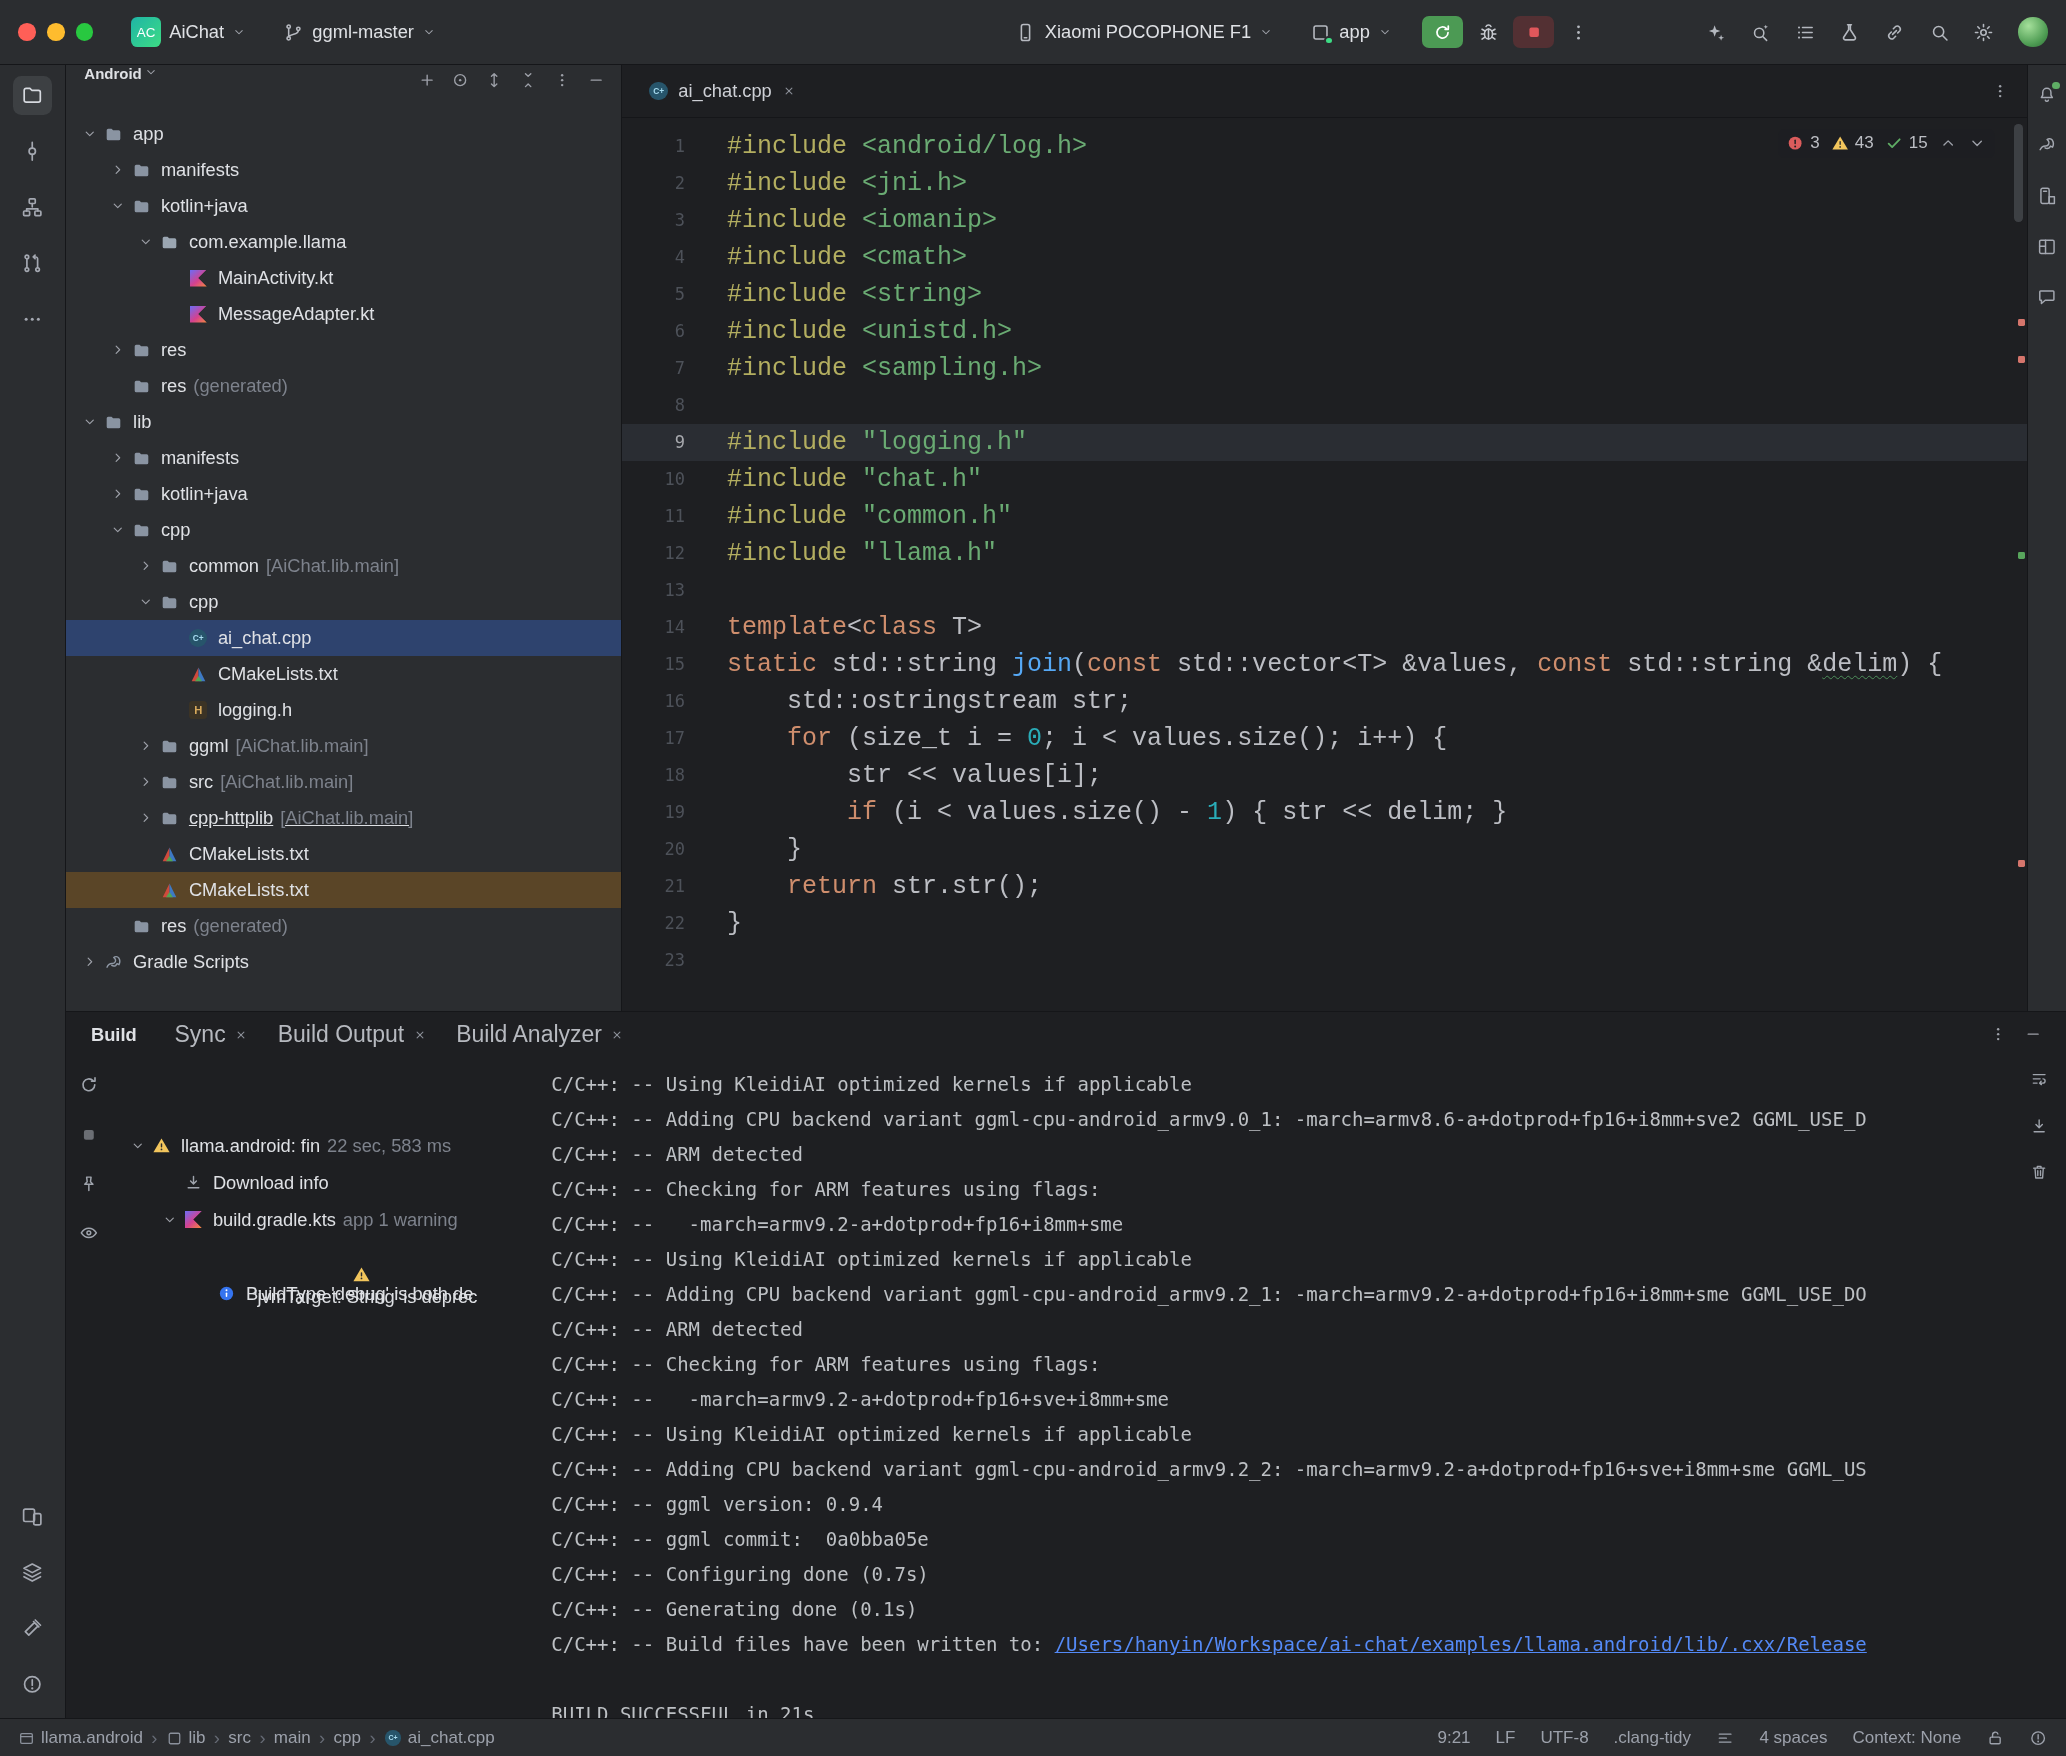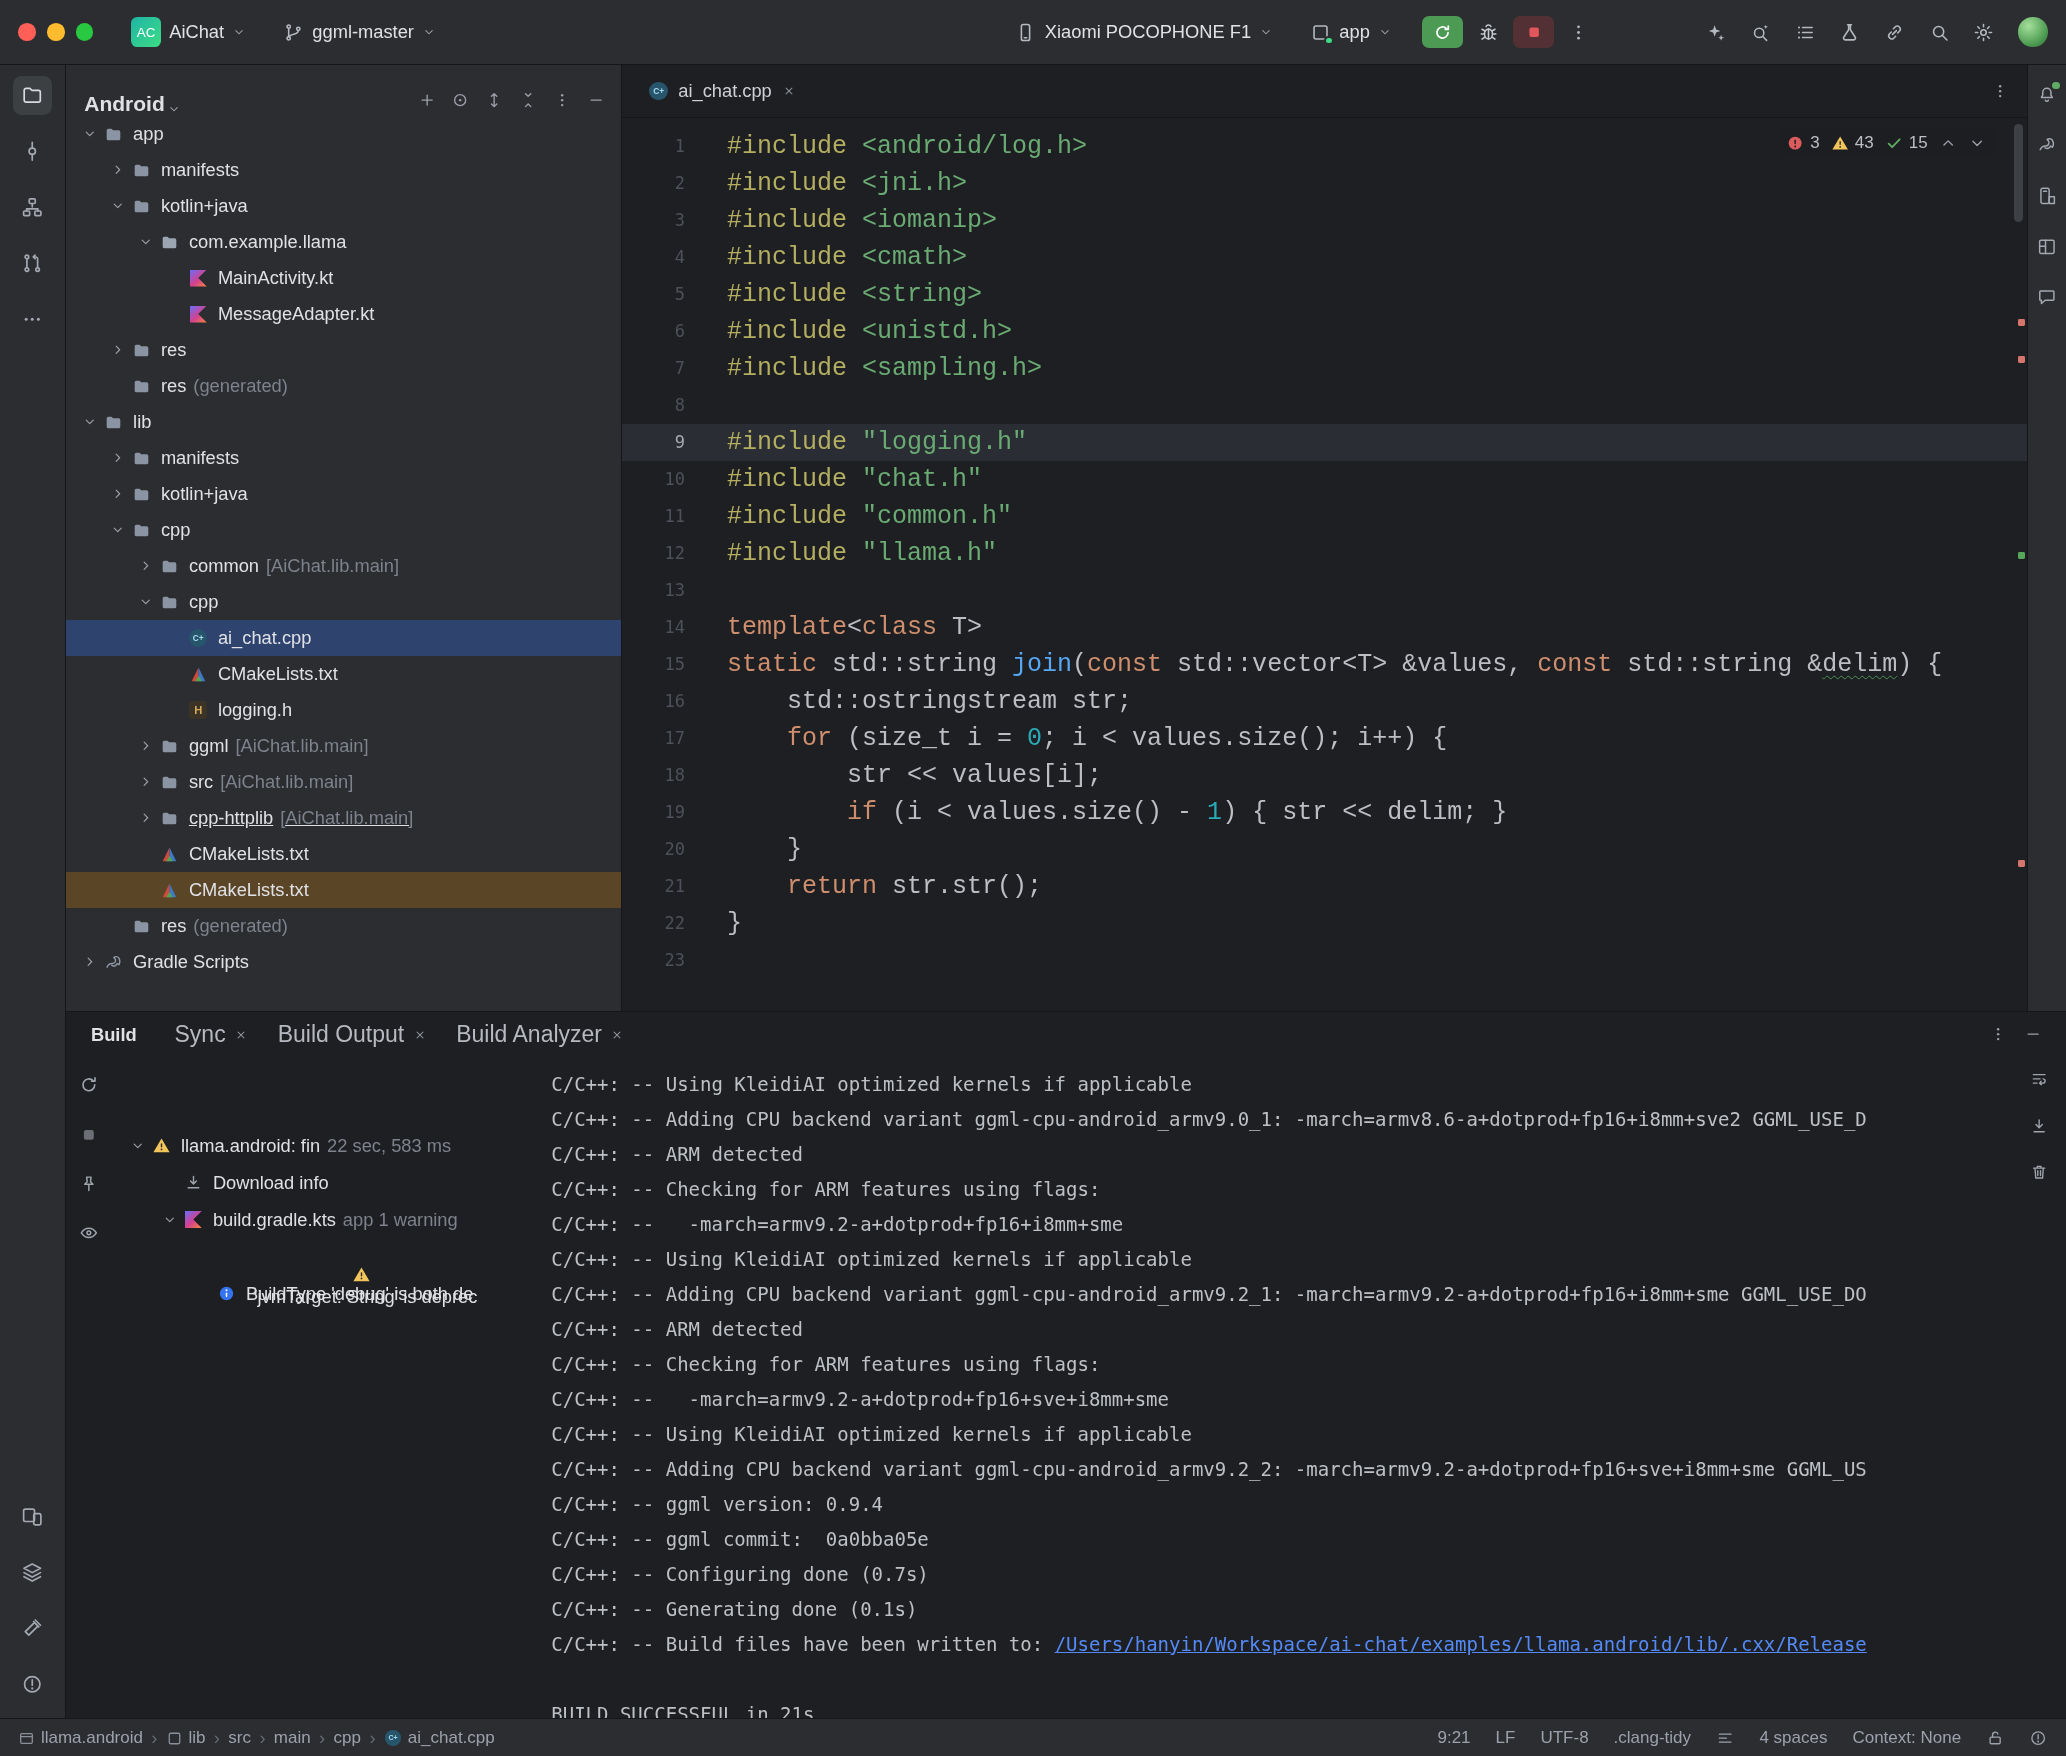--- a/index.html
+++ b/index.html
@@ -52,21 +52,21 @@
   .strip.right .sbtn{width:31px;height:31px}
   .strip.right .sbtn svg{width:19.7px;height:19.7px}
   .sbtn.active{background:#3d4043;color:#d7dae0}
   .badge-dot{position:absolute;top:2.8px;right:2.8px;width:7.7px;height:7.7px;border-radius:50%;background:#5fad65}
   .stretch{flex:1}
   .center{flex:1;display:flex;flex-direction:column;min-width:0}
   .upper{height:946px;display:flex;min-height:0;flex:none}
 
   
   .project{width:556px;background:#2b2d30;border-right:1.4px solid #151619;display:flex;flex-direction:column;flex:none}
-  .phead{height:51px;display:flex;align-items:flex-end;padding:0 9.8px 0 18.3px;font-size:21px;font-weight:600;gap:2px;flex:none}
+  .phead{height:51px;display:flex;align-items:flex-start;padding:0 9.8px 0 18.3px;font-size:15px;font-weight:600;gap:2px;flex:none}
   .picons{margin-left:auto;display:flex;gap:2.8px;color:#9da0a8}
   .picon{width:31px;height:31px;border-radius:5.6px;display:flex;align-items:center;justify-content:center}
   .picon svg{width:18.3px;height:18.3px}
   .ptree{flex:1;overflow:hidden}
   .trow{display:flex;align-items:center;height:36px;font-size:18.3px;color:#dfe1e5}
   .tchev{width:25px;height:25px;display:flex;align-items:center;justify-content:center;color:#9da0a8;flex:none}
   .tchev svg{width:15.5px;height:15.5px}
   .fi{width:22.5px;height:22.5px;display:flex;align-items:center;justify-content:center;flex:none}
   .fi svg{width:19px;height:19px}
   .tlabel{margin-left:8.4px;white-space:pre}

